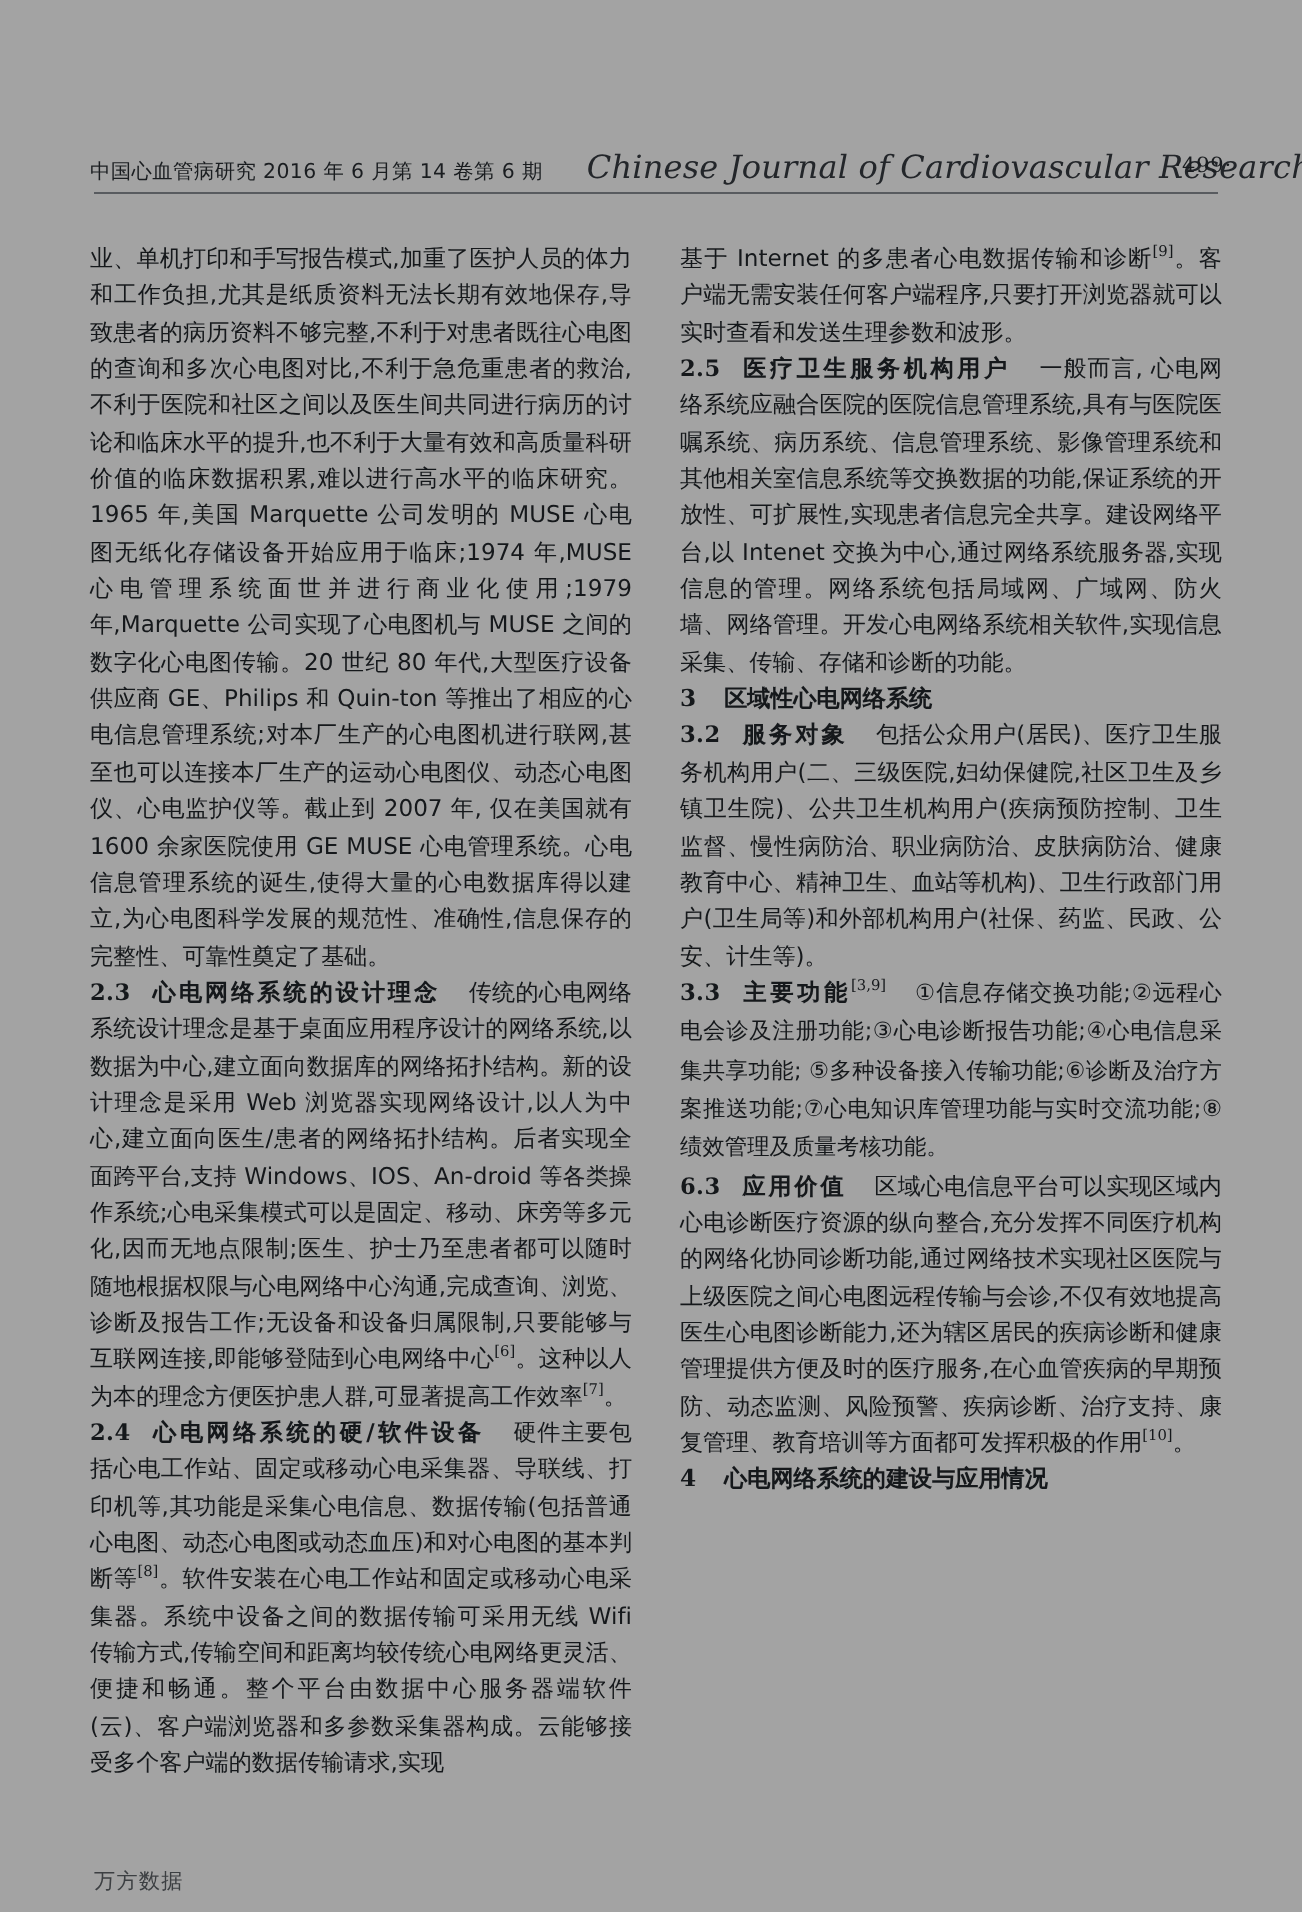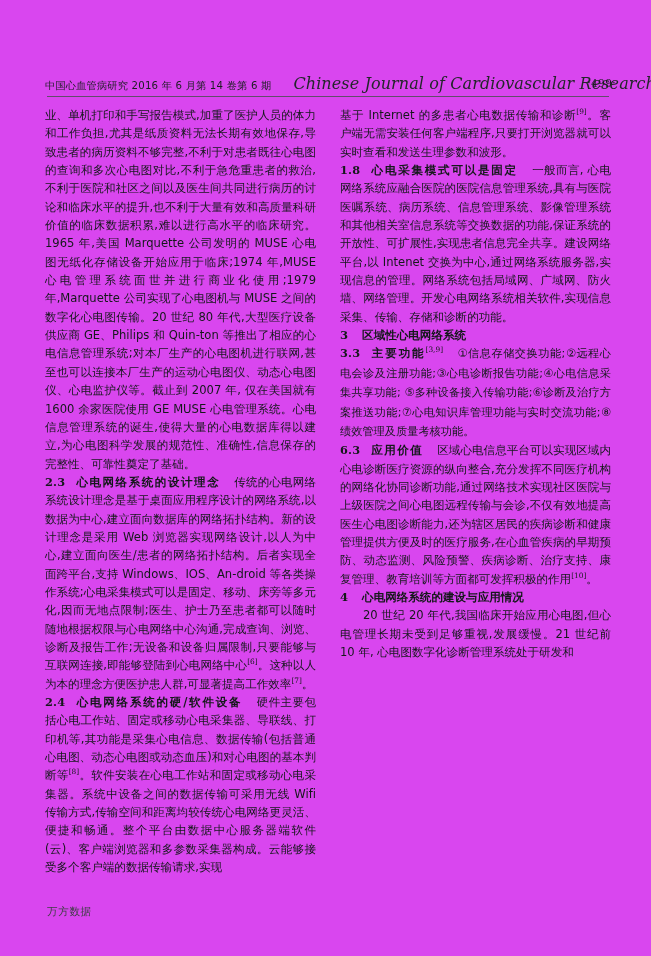--- a/index.html
+++ b/index.html
@@ -11,21 +11,21 @@
     width: 651px;
     height: 956px;
     overflow: hidden;
     font-family: "DejaVu Sans", "Liberation Sans", sans-serif;
     color: #16191c;
   }
   .page {
     position: relative;
     width: 651px;
     height: 956px;
-    background: #d946ef;
+    background: #a3a3a3;
     box-sizing: border-box;
   }
 
   
   .running-head {
     position: absolute;
     left: 45px;
     top: 74px;
     width: 565px;
     height: 18px;
@@ -63,21 +63,21 @@
     width: 562px;
     height: 1px;
     background: #4b4f53;
     opacity: 0.85;
   }
 
   
   .columns {
     position: absolute;
     left: 45px;
-    top: 106px;
+    top: 120px;
     width: 566px;
     height: 790px;
     display: flex;
     justify-content: space-between;
   }
   .col {
     width: 271px;
   }
   .col p {
     margin: 0;
@@ -131,21 +131,21 @@
   }
   .circ {
     font-family: "DejaVu Sans", sans-serif;
     font-size: 11.2px;
   }
 
   
   .footer-mark {
     position: absolute;
     left: 47px;
-    top: 905px;
+    top: 934px;
     font-size: 10.6px;
     letter-spacing: 0.6px;
     color: #3c3f42;
   }
 </style>
 </head>
 <body>
 
 <div class="page">
 
@@ -165,32 +165,32 @@
       <p><span class="sec-num">2.3</span><span class="sec-gap"></span><span class="sec-title">心电网络系统的设计理念</span><span class="sec-gap-wide"></span><span>传统的心电网络系统设计理念是基于桌面应用程序设计的网络系统,以数据为中心,建立面向数据库的网络拓扑结构。新的设计理念是采用 Web 浏览器实现网络设计,以人为中心,建立面向医生/患者的网络拓扑结构。后者实现全面跨平台,支持 Windows、IOS、An-droid 等各类操作系统;心电采集模式可以是固定、移动、床旁等多元化,因而无地点限制;医生、护士乃至患者都可以随时随地根据权限与心电网络中心沟通,完成查询、浏览、诊断及报告工作;无设备和设备归属限制,只要能够与互联网连接,即能够登陆到心电网络中心</span><sup class="ref">[6]</sup><span>。这种以人为本的理念方便医护患人群,可显著提高工作效率</span><sup class="ref">[7]</sup><span>。</span></p>
 
       <p><span class="sec-num">2.4</span><span class="sec-gap"></span><span class="sec-title">心电网络系统的硬/软件设备</span><span class="sec-gap-wide"></span><span>硬件主要包括心电工作站、固定或移动心电采集器、导联线、打印机等,其功能是采集心电信息、数据传输(包括普通心电图、动态心电图或动态血压)和对心电图的基本判断等</span><sup class="ref">[8]</sup><span>。软件安装在心电工作站和固定或移动心电采集器。系统中设备之间的数据传输可采用无线 Wifi 传输方式,传输空间和距离均较传统心电网络更灵活、便捷和畅通。整个平台由数据中心服务器端软件 (云)、客户端浏览器和多参数采集器构成。云能够接受多个客户端的数据传输请求,实现</span></p>
 
     </div>
 
     <div class="col">
 
       <p><span>基于 Internet 的多患者心电数据传输和诊断</span><sup class="ref">[9]</sup><span>。客户端无需安装任何客户端程序,只要打开浏览器就可以实时查看和发送生理参数和波形。</span></p>
 
-      <p><span class="sec-num">1.8</span><span class="sec-gap"></span><span class="sec-title">心电采集模式可以是固定</span><span class="sec-gap-wide"></span><span>一般而言, 心电网络系统应融合医院的医院信息管理系统,具有与医院医嘱系统、病历系统、信息管理系统、影像管理系统和其他相关室信息系统等交换数据的功能,保证系统的开放性、可扩展性,实现患者信息完全共享。建设网络平台,以 Intenet 交换为中心,通过网络系统服务器,实现信息的管理。网络系统包括局域网、广域网、防火墙、网络管理。开发心电网络系统相关软件,实现信息采集、传输、存储和诊断的功能。</span></p>
+      <p><span class="sec-num">2.5</span><span class="sec-gap"></span><span class="sec-title">医疗卫生服务机构用户</span><span class="sec-gap-wide"></span><span>一般而言, 心电网络系统应融合医院的医院信息管理系统,具有与医院医嘱系统、病历系统、信息管理系统、影像管理系统和其他相关室信息系统等交换数据的功能,保证系统的开放性、可扩展性,实现患者信息完全共享。建设网络平台,以 Intenet 交换为中心,通过网络系统服务器,实现信息的管理。网络系统包括局域网、广域网、防火墙、网络管理。开发心电网络系统相关软件,实现信息采集、传输、存储和诊断的功能。</span></p>
 
       <p class="heading"><span class="sec-num">3</span><span class="sec-gap-wide"></span><span>区域性心电网络系统</span></p>
 
 
+      <p><span class="sec-num">3.2</span><span class="sec-gap"></span><span class="sec-title">服务对象</span><span class="sec-gap-wide"></span><span>包括公众用户(居民)、医疗卫生服务机构用户(二、三级医院,妇幼保健院,社区卫生及乡镇卫生院)、公共卫生机构用户(疾病预防控制、卫生监督、慢性病防治、职业病防治、皮肤病防治、健康教育中心、精神卫生、血站等机构)、卫生行政部门用户(卫生局等)和外部机构用户(社保、药监、民政、公安、计生等)。</span></p>
 
       <p><span class="sec-num">3.3</span><span class="sec-gap"></span><span class="sec-title">主要功能</span><sup class="ref">[3,9]</sup><span class="sec-gap-wide"></span><span class="circ">①信息存储交换功能;②远程心电会诊及注册功能;③心电诊断报告功能;④心电信息采集共享功能; ⑤多种设备接入传输功能;⑥诊断及治疗方案推送功能;⑦心电知识库管理功能与实时交流功能;⑧绩效管理及质量考核功能。</span></p>
 
       <p><span class="sec-num">6.3</span><span class="sec-gap"></span><span class="sec-title">应用价值</span><span class="sec-gap-wide"></span><span>区域心电信息平台可以实现区域内心电诊断医疗资源的纵向整合,充分发挥不同医疗机构的网络化协同诊断功能,通过网络技术实现社区医院与上级医院之间心电图远程传输与会诊,不仅有效地提高医生心电图诊断能力,还为辖区居民的疾病诊断和健康管理提供方便及时的医疗服务,在心血管疾病的早期预防、动态监测、风险预警、疾病诊断、治疗支持、康复管理、教育培训等方面都可发挥积极的作用</span><sup class="ref">[10]</sup><span>。</span></p>
 
       <p class="heading"><span class="sec-num">4</span><span class="sec-gap-wide"></span><span>心电网络系统的建设与应用情况</span></p>
 
-      <p class="indent">20 世纪 20 年代,我国临床开始应用心电图,但心电管理长期未受到足够重视,发展缓慢。21 世纪前 10 年, 心电图数字化诊断管理系统处于研发和</p>
 
     </div>
   </div>
 
   <div class="footer-mark">万方数据</div>
 
 </div>
 
 </body></html>

